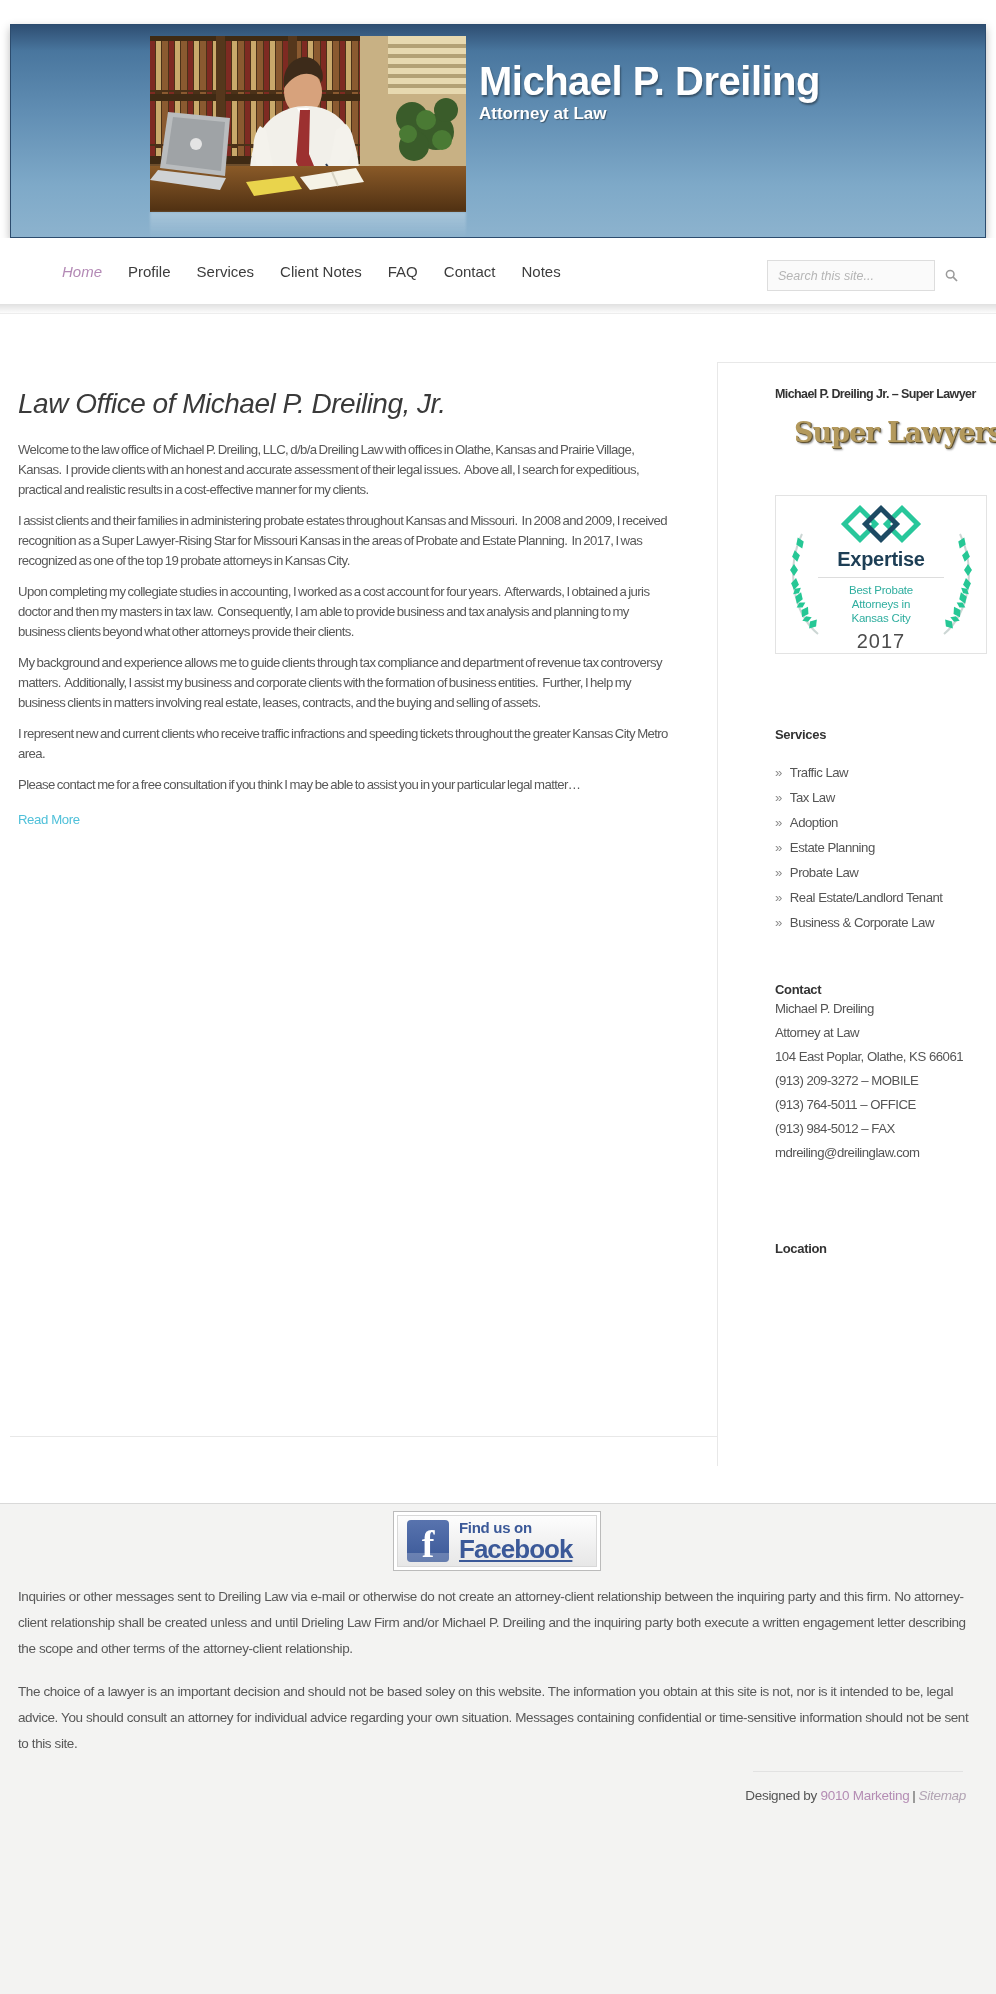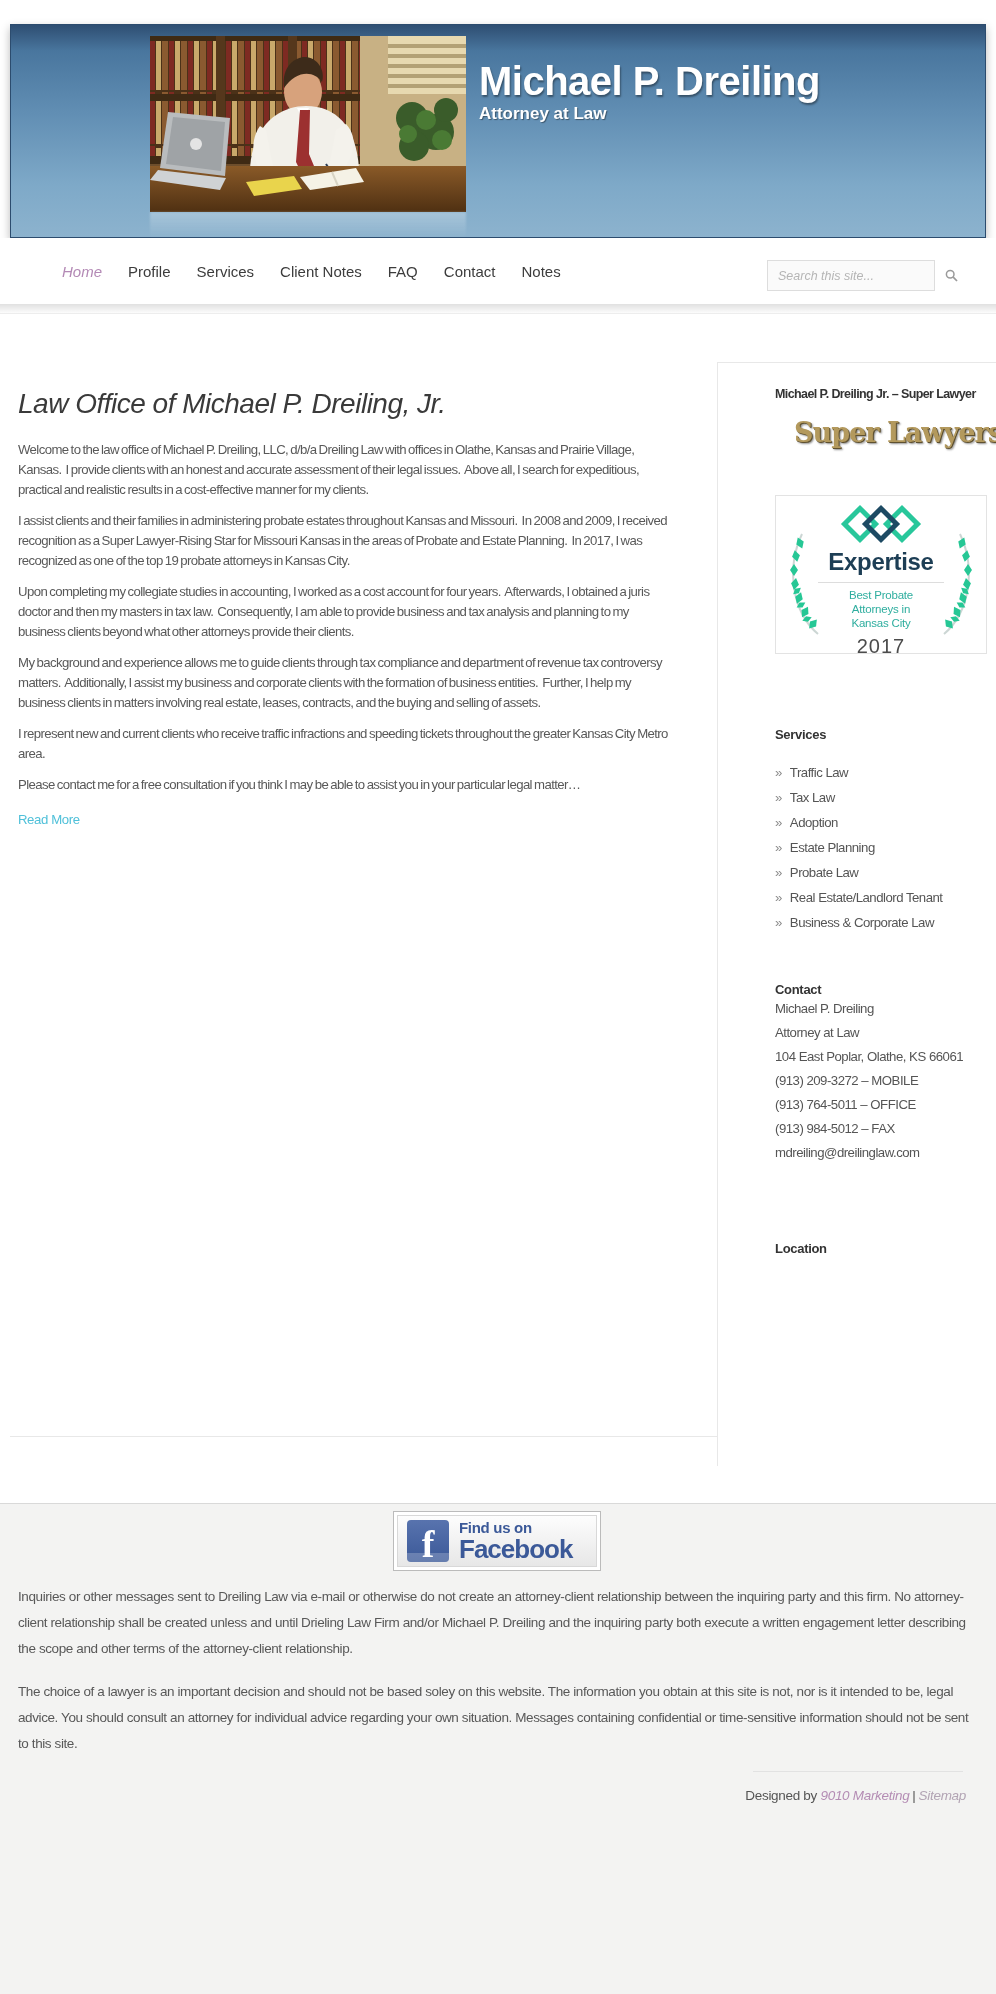--- a/index.html
+++ b/index.html
@@ -52,21 +52,21 @@
     border-left:1px solid #e8e8e8;border-top:1px solid #e8e8e8;}
   .widget-title{font-size:13px;font-weight:bold;color:#333333;letter-spacing:-0.3px;}
   .sl-head{position:absolute;left:57px;top:24px;width:215px;font-size:12.5px;font-weight:bold;
     color:#333;letter-spacing:-0.6px;white-space:nowrap;}
   .sl-logo{position:absolute;left:74px;top:54px;width:212px;text-align:center;
     font-family:"DejaVu Serif",serif;font-weight:bold;font-size:27px;letter-spacing:-1px;
     color:#b3995d;text-shadow:1px 1px 0 #5f5130,2px 2px 2px rgba(0,0,0,.45);}
   .exp-badge{position:absolute;left:57px;top:132px;width:212px;height:159px;box-sizing:border-box;
     border:1px solid #e3e3e3;background:#ffffff;text-align:center;}
   .exp-diamonds{margin-top:8px;}
-  .exp-brand{font-size:24px;font-weight:bold;color:#1d3e55;letter-spacing:-0.3px;margin-top:0px;}
+  .exp-brand{font-size:20px;font-weight:bold;color:#1d3e55;letter-spacing:-0.3px;margin-top:0px;}
   .exp-divider{width:126px;height:1px;background:#dddddd;margin:6px auto 5px auto;}
   .exp-teal{font-size:11.5px;line-height:14px;color:#2fae9f;letter-spacing:-0.2px;}
   .exp-year{font-size:20px;color:#4c4c4c;margin-top:5px;letter-spacing:1px;}
   .laurel{position:absolute;top:30px;}
   .laurel.left{left:6px;}
   .laurel.right{right:6px;transform:scaleX(-1);}
 
   .services{position:absolute;left:57px;top:364px;width:215px;}
   .services ul{list-style:none;margin:18px 0 0 0;padding:0;}
   .services li{font-size:13.2px;line-height:25px;color:#555555;letter-spacing:-0.5px;cursor:pointer;}
@@ -85,27 +85,27 @@
     background:linear-gradient(180deg,#fdfdfd,#e7e7e7);display:flex;align-items:center;padding-left:9px;}
   .fb-f{position:relative;width:42px;height:42px;border-radius:4px;overflow:hidden;
     background:linear-gradient(180deg,#5873ae,#3b5998);flex:0 0 auto;
     display:flex;align-items:flex-end;justify-content:center;}
   .fb-f span{font-family:"Liberation Serif",serif;font-weight:bold;font-size:38px;line-height:36px;
     color:#ffffff;}
   .fb-f::after{content:"";position:absolute;left:0;bottom:0;width:100%;height:9px;
     background:rgba(255,255,255,.22);}
   .fb-text{margin-left:10px;color:#3b5998;line-height:1;}
   .fb-text .l1{font-size:15px;font-weight:bold;letter-spacing:-0.3px;}
-  .fb-text .l2{font-size:26px;font-weight:bold;letter-spacing:-1px;margin-top:1px;}
+  .fb-text .l2{font-size:26px;font-weight:bold;letter-spacing:-1px;margin-top:1px;text-decoration:underline;}
   .disclaimers{position:absolute;left:18px;top:80px;width:952px;}
   .disclaimers p{margin:0 0 17px 0;font-size:13.5px;line-height:26px;color:#585858;
     letter-spacing:-0.4px;}
   .credits-rule{position:absolute;left:753px;top:267px;width:210px;height:1px;background:#e2e2e2;}
   .credits{position:absolute;top:284px;right:30px;font-size:13.5px;color:#555555;letter-spacing:-0.3px;}
-  .credits .agency{font-style:italic;color:#b48cb4;cursor:pointer;text-decoration:none;margin-top:36px;}
+  .credits .agency{color:#b48cb4;cursor:pointer;text-decoration:none;margin-top:36px;}
   .credits .sep{color:#555;margin:0 3px;}
   .credits .sitemap{font-style:italic;color:#b2a4b4;cursor:pointer;text-decoration:none;}
 </style>
 </head>
 <body>
 
 <div class="page">
 
   <header class="banner">
     <div class="photo">

